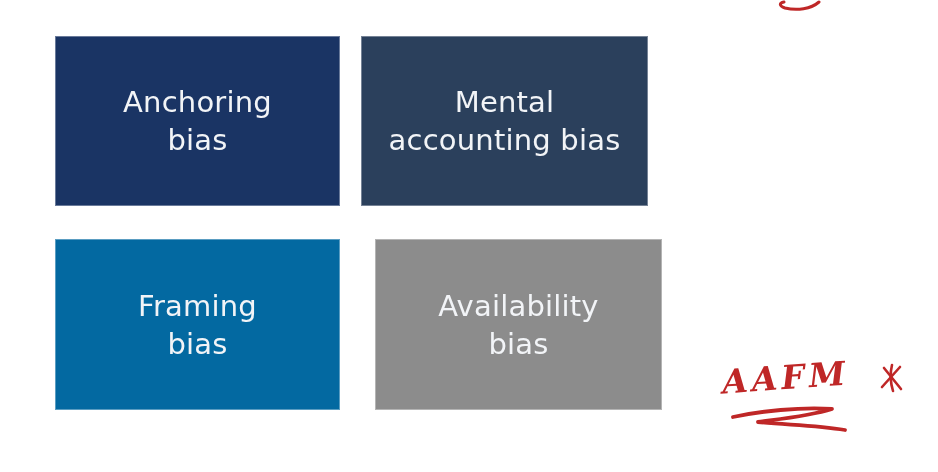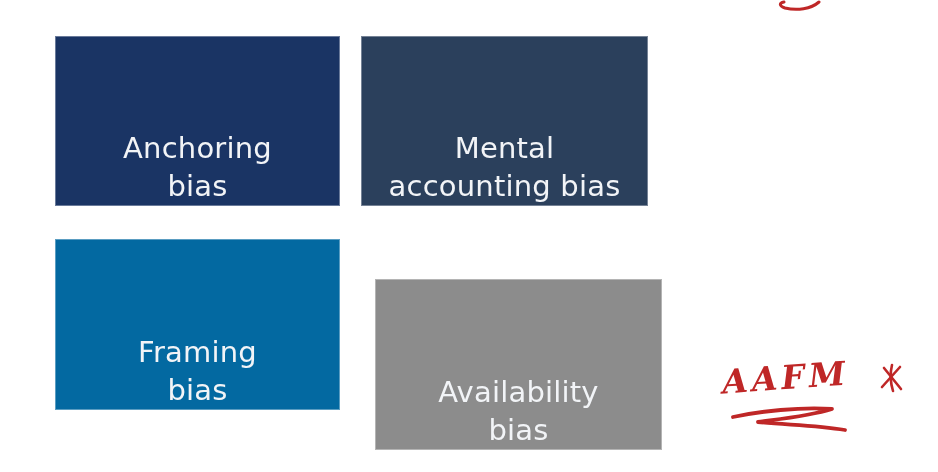--- a/index.html
+++ b/index.html
@@ -16,37 +16,37 @@
   }
   .stage {
     position: absolute;
     inset: 0;
     width: 938px;
     height: 472px;
   }
   .bias-box {
     position: absolute;
     display: flex;
-    align-items: flex-end;
+    align-items: center;
     justify-content: center;
     text-align: center;
     box-sizing: border-box;
     border: 1px solid rgba(255,255,255,0.35);
   }
   .box-label {
     color: #f2f4f7;
     font-size: 29px;
     line-height: 38px;
     white-space: pre-line;
     letter-spacing: 0.2px;
   }
   .box-anchoring    { left: 55px;  top: 36px;  width: 285px; height: 170px; background: #1a3464; }
   .box-mental       { left: 361px; top: 36px;  width: 287px; height: 170px; background: #2b405c; }
   .box-framing      { left: 55px;  top: 239px; width: 285px; height: 171px; background: #0369a1; }
-  .box-availability { left: 375px; top: 239px; width: 287px; height: 171px; background: #8c8c8c; margin-top: 40px; }
+  .box-availability { left: 375px; top: 239px; width: 287px; height: 171px; background: #8c8c8c; }
 
   .ink { position: absolute; overflow: visible; }
   .ink path { fill: none; stroke: #bf2727; stroke-linecap: round; stroke-linejoin: round; }
 
   .top-curve { left: 773px; top: 0px; width: 50px; height: 14px; }
   .aafm-text {
     position: absolute;
     left: 722px;
     top: 358px;
     color: #bf2727;

